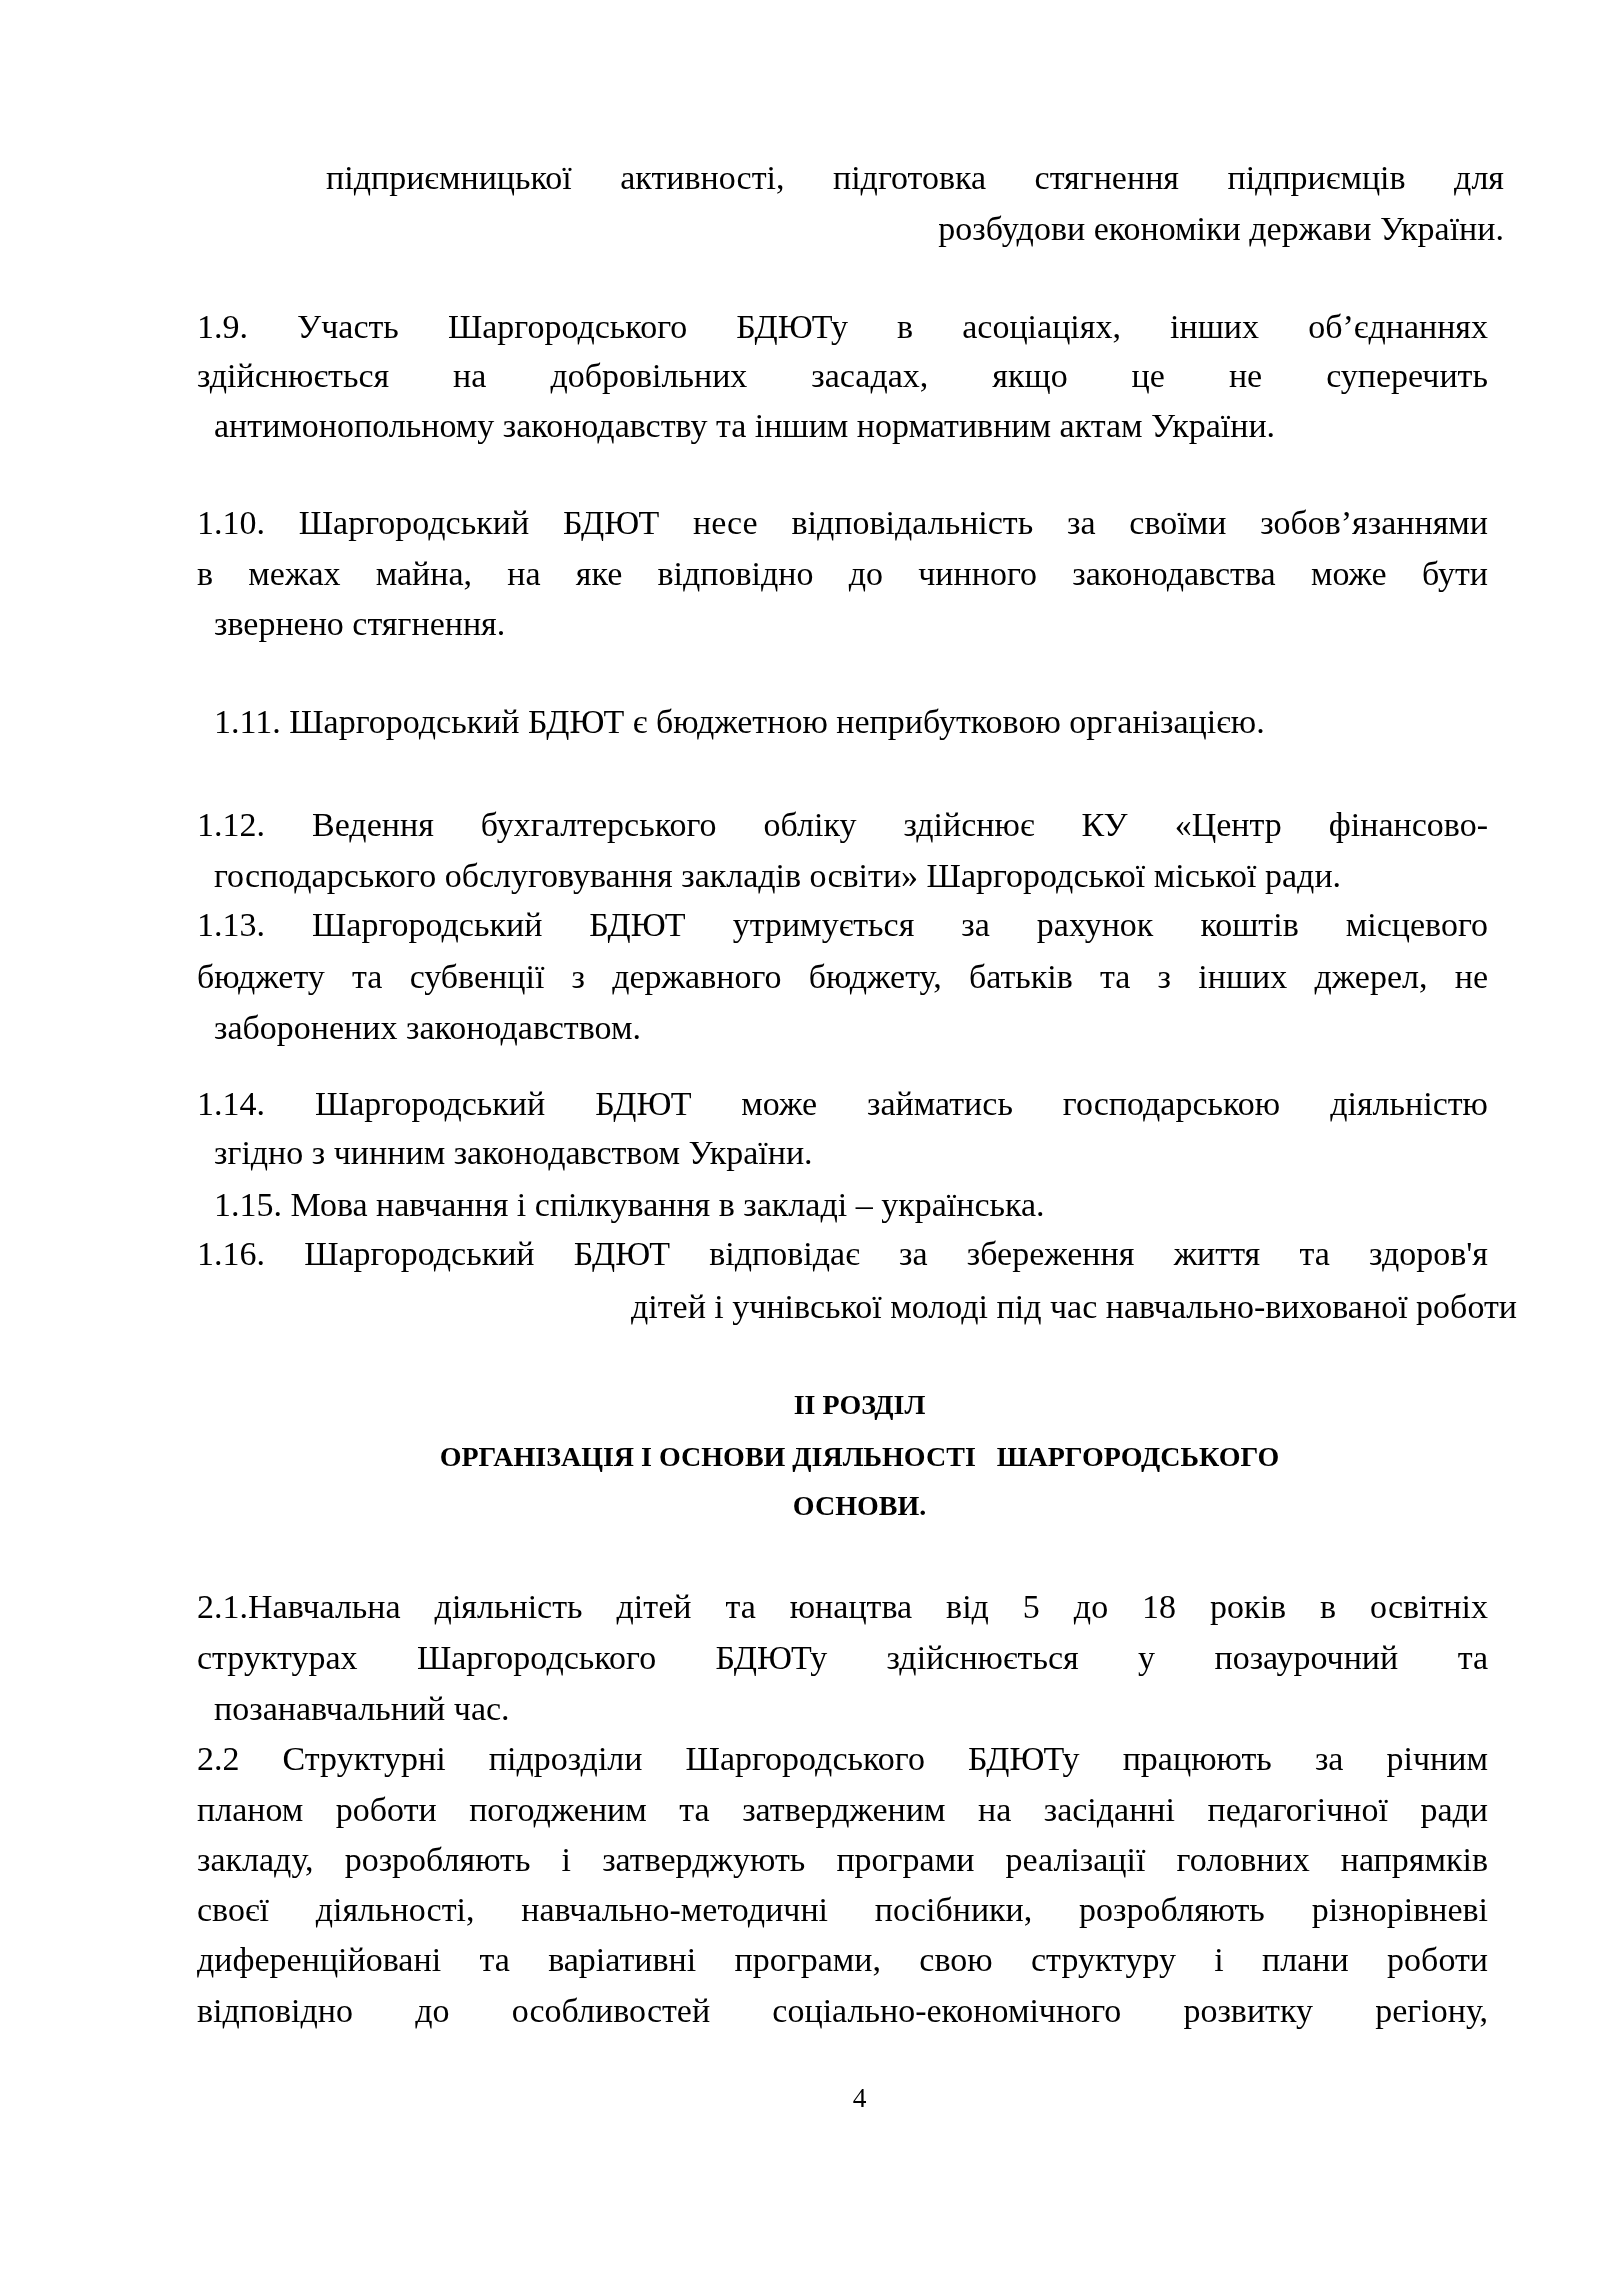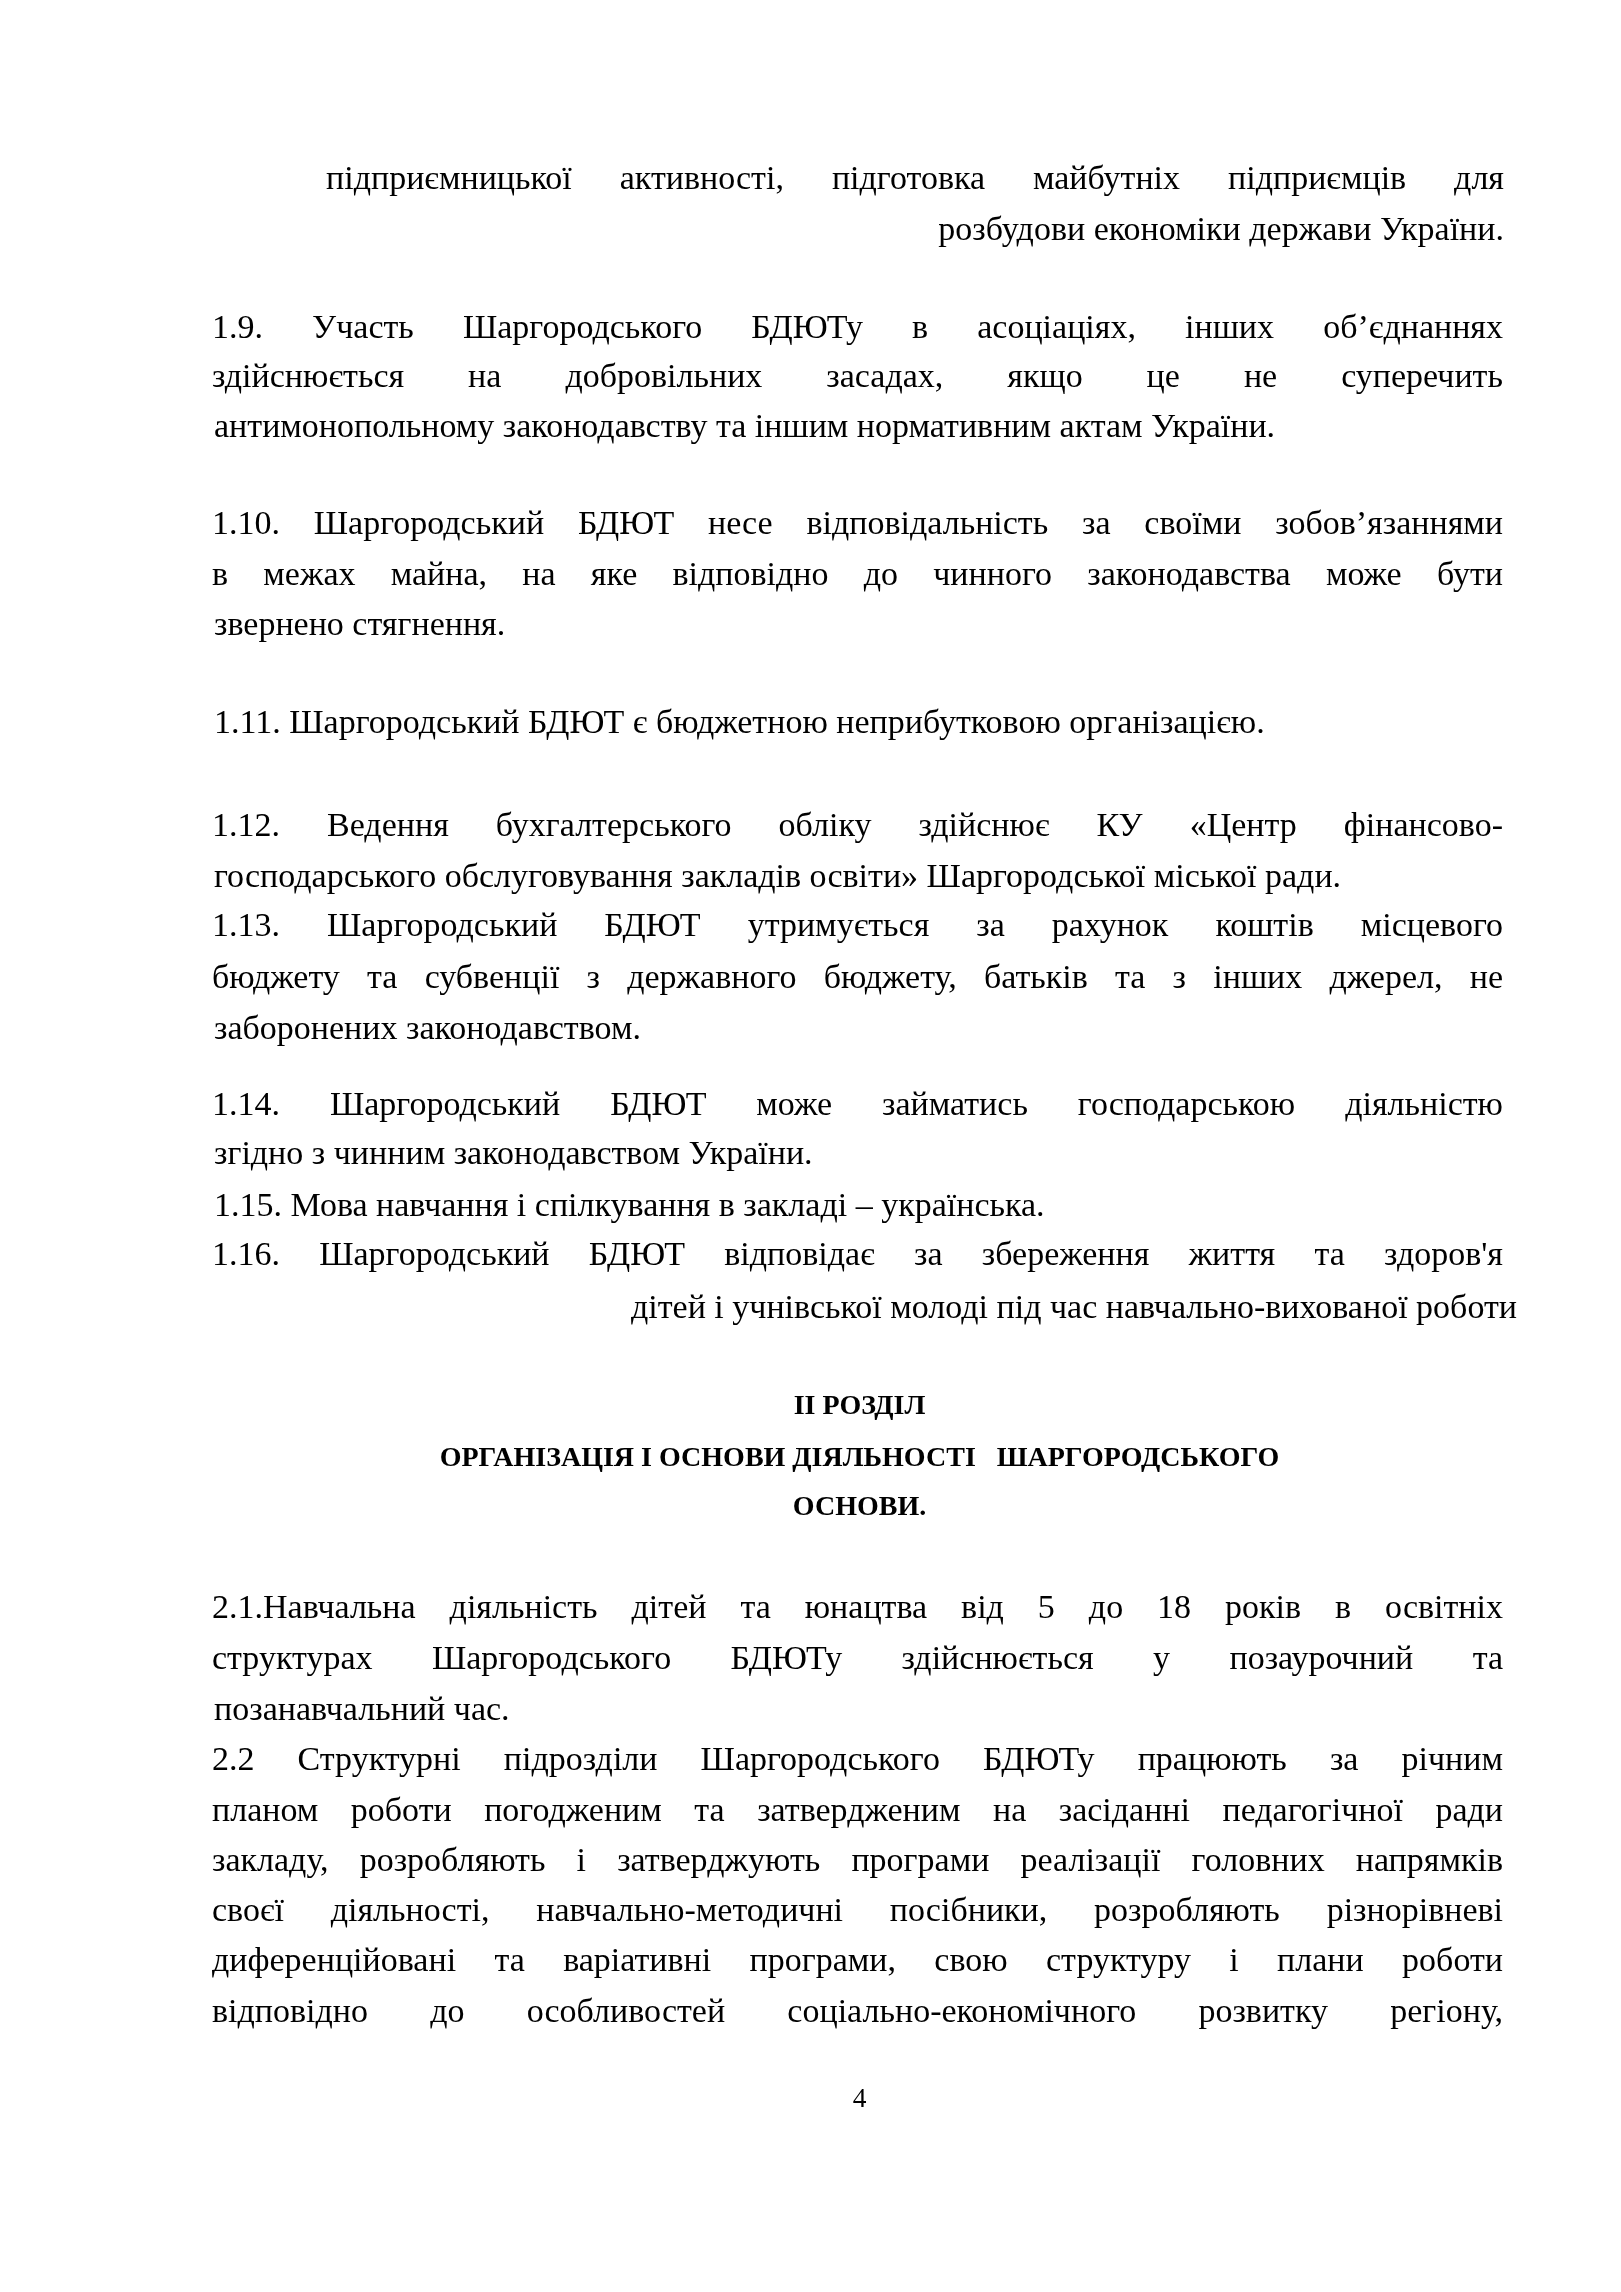--- a/index.html
+++ b/index.html
@@ -1,33 +1,33 @@
 <!DOCTYPE html>
 <html><head>
 <meta charset="utf-8">
 <style>
   html, body { margin:0; padding:0; background:#ffffff; }
   body { width:1621px; height:2293px; position:relative; overflow:hidden;
          font-family:"Liberation Serif", "DejaVu Serif", serif; color:#000; }
   .page { position:absolute; left:0; top:0; width:1621px; height:2293px; background:#fff; }
   .ln { position:absolute; font-size:34px; line-height:51px; height:51px; white-space:nowrap; }
-  .full { left:212px; width:1291px; text-align:justify; text-align-last:justify; white-space:normal; overflow:hidden;font-family:Liberation Serif, serif; }
+  .full { left:197px; width:1291px; text-align:justify; text-align-last:justify; white-space:normal; overflow:hidden;font-family:Liberation Serif, serif; }
   .last { left:214px; width:1291px; text-align:left; }
   .ind-full { left:326px; width:1178px; text-align:justify; text-align-last:justify; white-space:normal; overflow:hidden; }
   .ind-last { left:326px; width:1178px; text-align:right; }
   .ind2-last { left:324px; width:1193px; text-align:right; }
   .head { left:214px; width:1291px; text-align:center; font-weight:bold; font-size:28px; }
   .pnum { left:214px; width:1291px; text-align:center; font-size:27.4px; }
 </style>
 </head>
 <body>
 
 <div class="page">
 
-  <div class="ln ind-full" style="top:152px">підприємницької активності, підготовка майбутніх підприємців для</div>
+  <div class="ln ind-full" style="top:152px">підприємницької активності, підготовка стягнення підприємців для</div>
   <div class="ln ind-last" style="top:203px">розбудови економіки держави України.</div>
 
   <div class="ln full" style="top:301px">1.9.  Участь  Шаргородського БДЮТу в  асоціаціях, інших об’єднаннях</div>
   <div class="ln full" style="top:350px">здійснюється на добровільних засадах, якщо це не суперечить</div>
   <div class="ln last" style="top:400px">антимонопольному законодавству та іншим нормативним  актам України.</div>
 
   <div class="ln full" style="top:497px">1.10.  Шаргородський  БДЮТ несе відповідальність за своїми зобов’язаннями</div>
   <div class="ln full" style="top:548px">в межах майна, на яке відповідно до чинного законодавства може бути</div>
   <div class="ln last" style="top:598px">звернено стягнення.</div>
 

